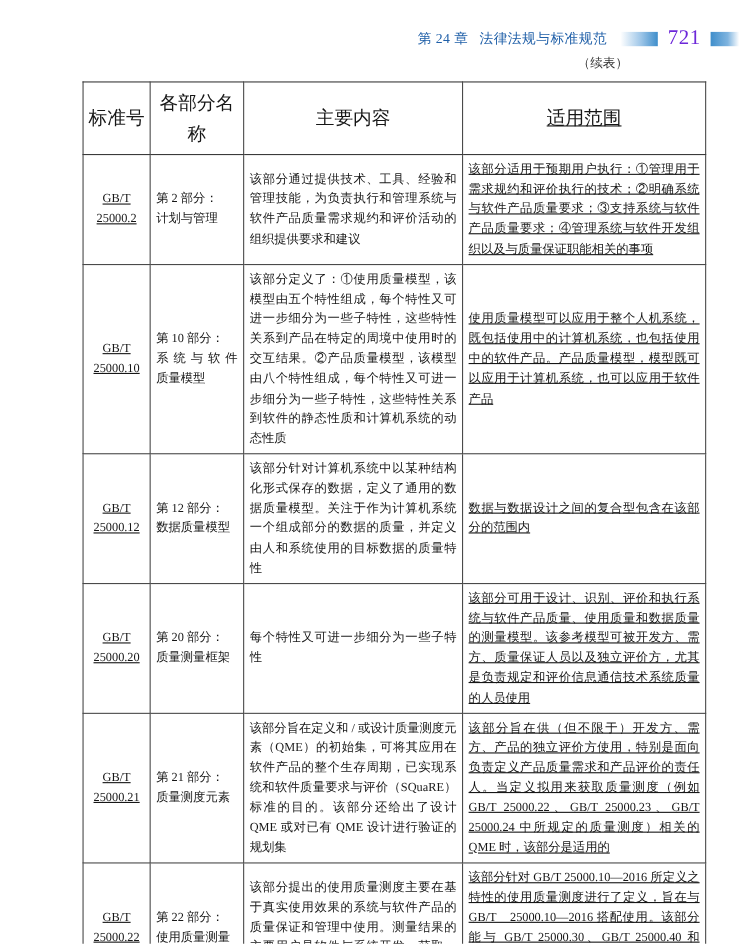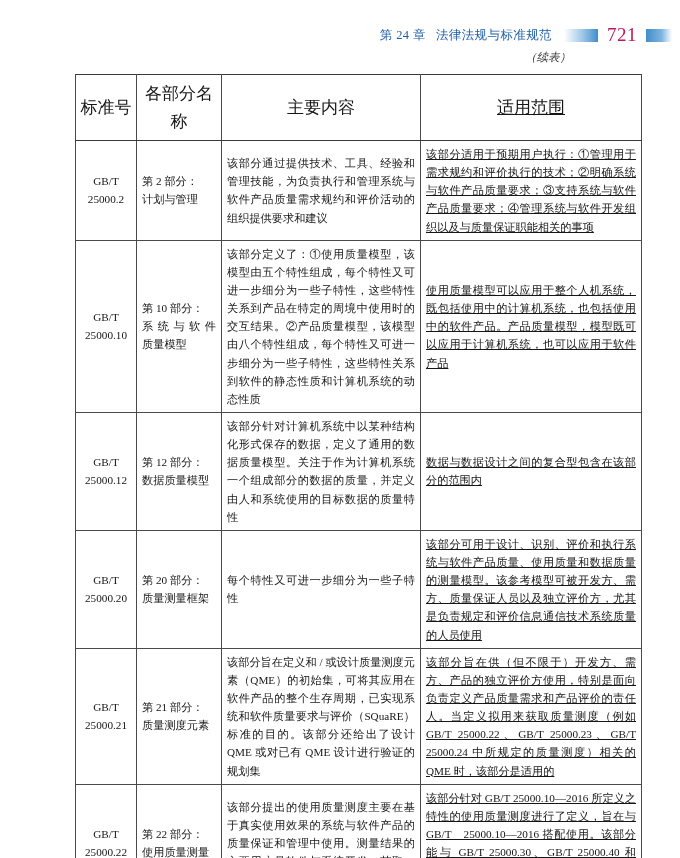--- a/index.html
+++ b/index.html
@@ -37,21 +37,21 @@
   }
   .header-chapter { margin-right: 10px; }
   .rule-left {
     width: 34px;
     height: 13px;
     margin: 0 9px 0 12px;
     background: linear-gradient(to right, #ffffff 0%, #9ec6e8 55%, #3f8ecb 100%);
   }
   .page-number {
     font-size: 19px;
-    color: #be185d;
+    color: #6d28d9;
     font-weight: normal;
     letter-spacing: 0.5px;
   }
   .rule-right {
     width: 26px;
     height: 13px;
     margin-left: 9px;
     background: linear-gradient(to right, #3f8ecb 0%, #7fb4df 60%, #ffffff 100%);
   }
 
@@ -59,21 +59,20 @@
   .continued-note {
     position: absolute;
     top: 50px;
     left: 0;
     width: 588px;
     text-align: right;
     padding-right: 17px;
     box-sizing: border-box;
     font-size: 11.5px;
     color: #333;
-    font-style: italic;
   }
 
   
   .table-wrap {
     position: absolute;
     top: 74px;
     left: 75px;
     width: 530px;
   }
   table.std-table {
@@ -103,21 +102,21 @@
   .col-code   { width: 52px;  text-align: center; }
   .col-name   { width: 76px;  text-align: left; margin-top: 40px; }
   .col-main   { width: 190px; text-align: justify; text-justify: inter-ideograph; }
   .col-scope  { width: 212px; text-align: justify; text-justify: inter-ideograph; text-decoration: underline; }
 
   td.col-code { font-size: 11.2px; line-height: 1.45; }
   td.col-name { padding-left: 7px; line-height: 1.5; }
   td.col-main { padding-left: 7px; padding-right: 4px; }
   td.col-scope { padding-left: 7px; padding-right: 5px; }
 
-  .code-line { display: block; white-space: nowrap; }
+  .code-line { display: block; white-space: nowrap; text-decoration: underline; }
   .name-line { display: block; white-space: nowrap; }
   .name-justify { display: block; text-align: justify; text-align-last: justify; white-space: normal; }
 </style>
 </head>
 <body>
 
 <div class="page-header">
   <span class="header-title header-chapter">第 24 章</span>
   <span class="header-title">法律法规与标准规范</span>
   <span class="rule-left"></span>

